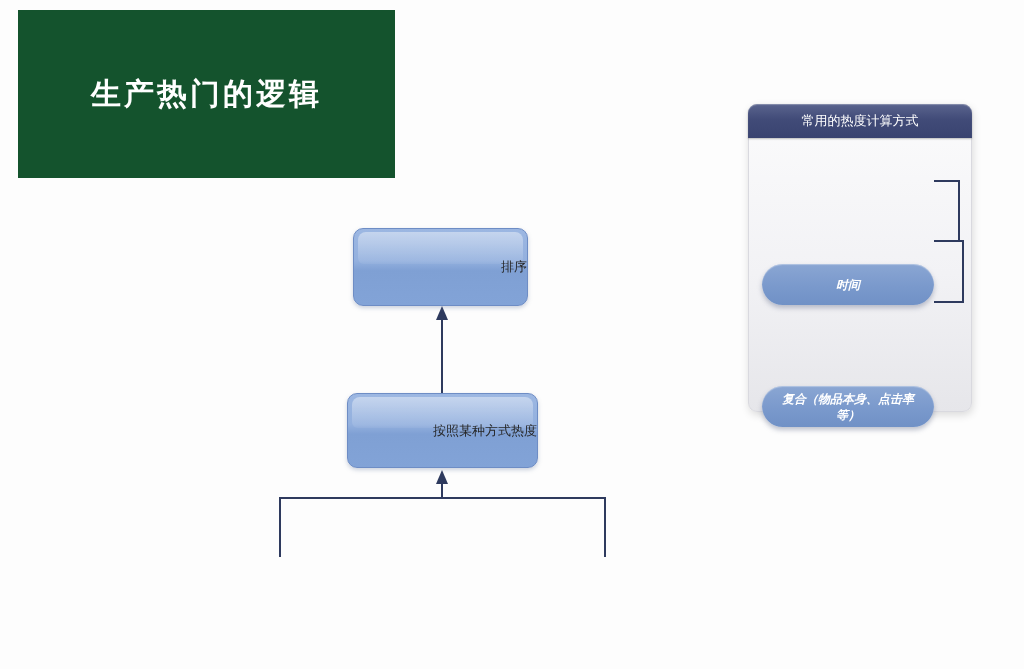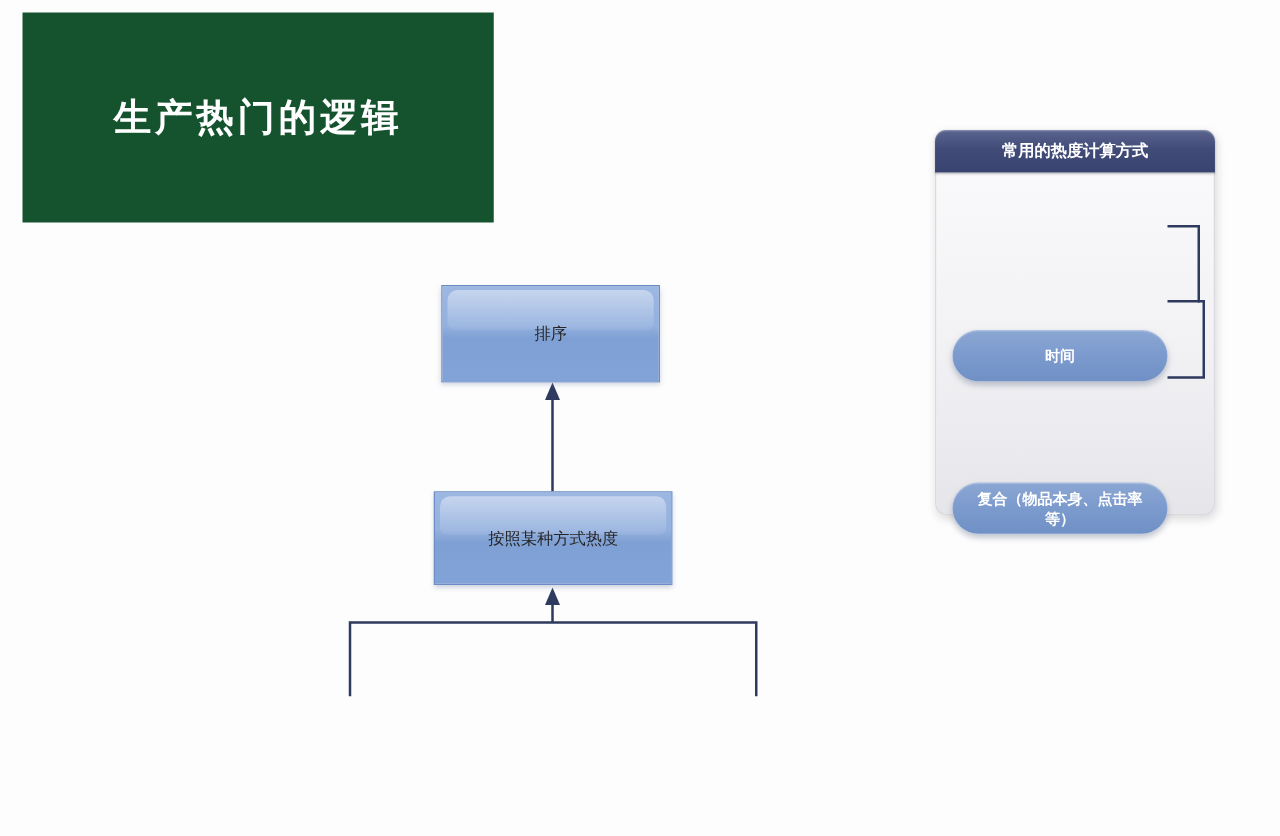--- a/index.html
+++ b/index.html
@@ -39,26 +39,26 @@
   .line {
     fill: none;
     stroke: #2e3a5e;
     stroke-width: 2;
   }
   .arrowhead { fill: #2e3a5e; stroke: none; }
 
   
   .flow-node {
     position: absolute;
-    border-radius: 0;
+    border-radius: 10px;
     background: linear-gradient(180deg, #9cb7e2 0%, #93b0de 42%, #7fa0d4 55%, #82a3d7 100%);
     border: 1.5px solid #6e8dc5;
     box-shadow: 0 2px 4px rgba(110,125,160,0.35);
     box-sizing: border-box;
-    display: flex; align-items: center; justify-content: center;
+    display: flex; align-items: center; justify-content: flex-end;
   }
   .flow-node::before {
     content: "";
     position: absolute;
     left: 4px; right: 4px; top: 3px;
     height: 42%;
     border-radius: 8px 8px 6px 6px;
     background: linear-gradient(180deg, rgba(255,255,255,0.42), rgba(255,255,255,0.06));
     pointer-events: none;
   }
@@ -89,40 +89,41 @@
     margin: -1px -1px 0 -1px;
     border-radius: 9px 9px 0 0;
     background: linear-gradient(180deg, #5a648e 0%, #414b78 45%, #394370 100%);
     box-shadow: inset 0 1px 1px rgba(255,255,255,0.28), 0 1px 2px rgba(0,0,0,0.25);
     display: flex; align-items: center; justify-content: center;
     z-index: 1;
   }
   .panel-header span {
     color: #ffffff;
     font-size: 13px;
-    font-weight: bold;
+    font-weight: normal;
   }
   .panel svg.panel-connectors {
     position: absolute;
     left: 0; top: 0;
     z-index: 0;
     pointer-events: none;
   }
   .pill {
     position: absolute;
     left: 13px;
     width: 172px;
     border-radius: 21px;
     background: linear-gradient(180deg, #8aa6d3 0%, #7a99cc 55%, #7091c6 100%);
     box-shadow: 0 3px 5px rgba(95,105,135,0.40), inset 0 1px 1px rgba(255,255,255,0.35);
     display: flex; align-items: center; justify-content: center;
     text-align: center;
     box-sizing: border-box;
     padding: 0 13px;
     z-index: 1;
+    font-style: italic;
   }
   .pill span {
     color: #ffffff;
     font-size: 12px;
     font-weight: bold;
     line-height: 16px;
   }
   .pill-time      { top: 159px; height: 41px; }
   .pill-ctr       { top: 220px; height: 41px; }
   .pill-composite { top: 281px; height: 41px; }

